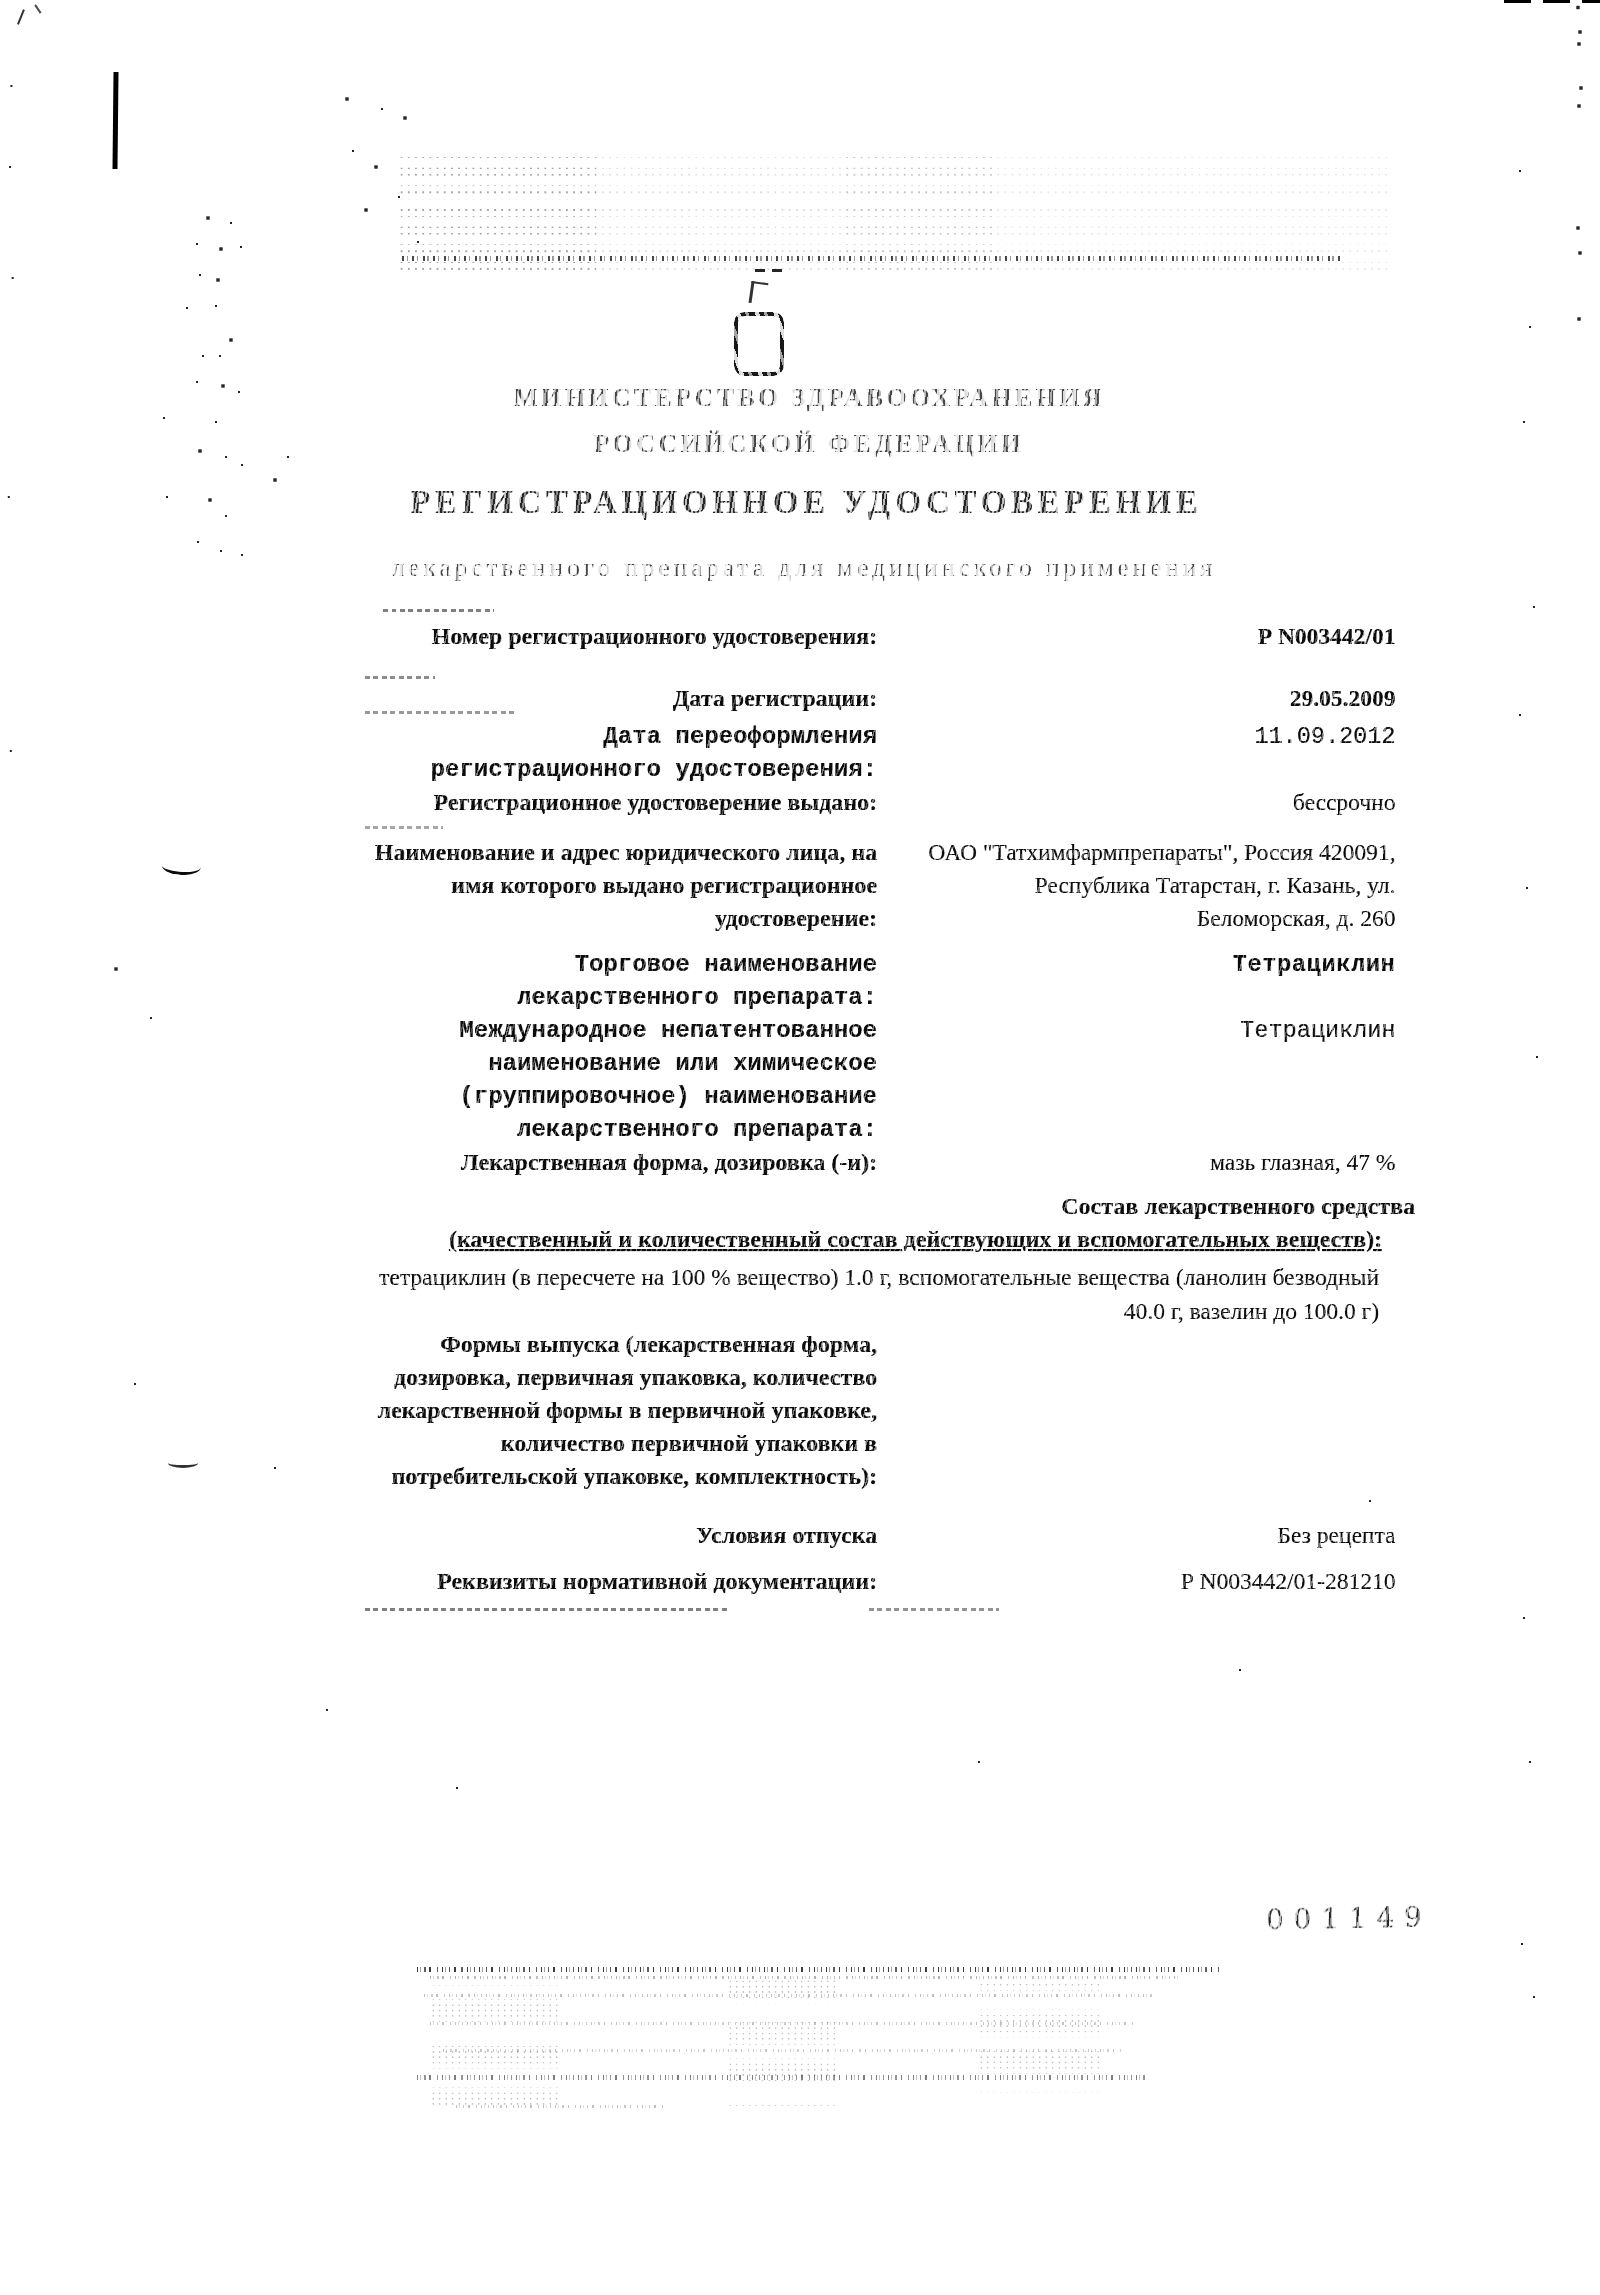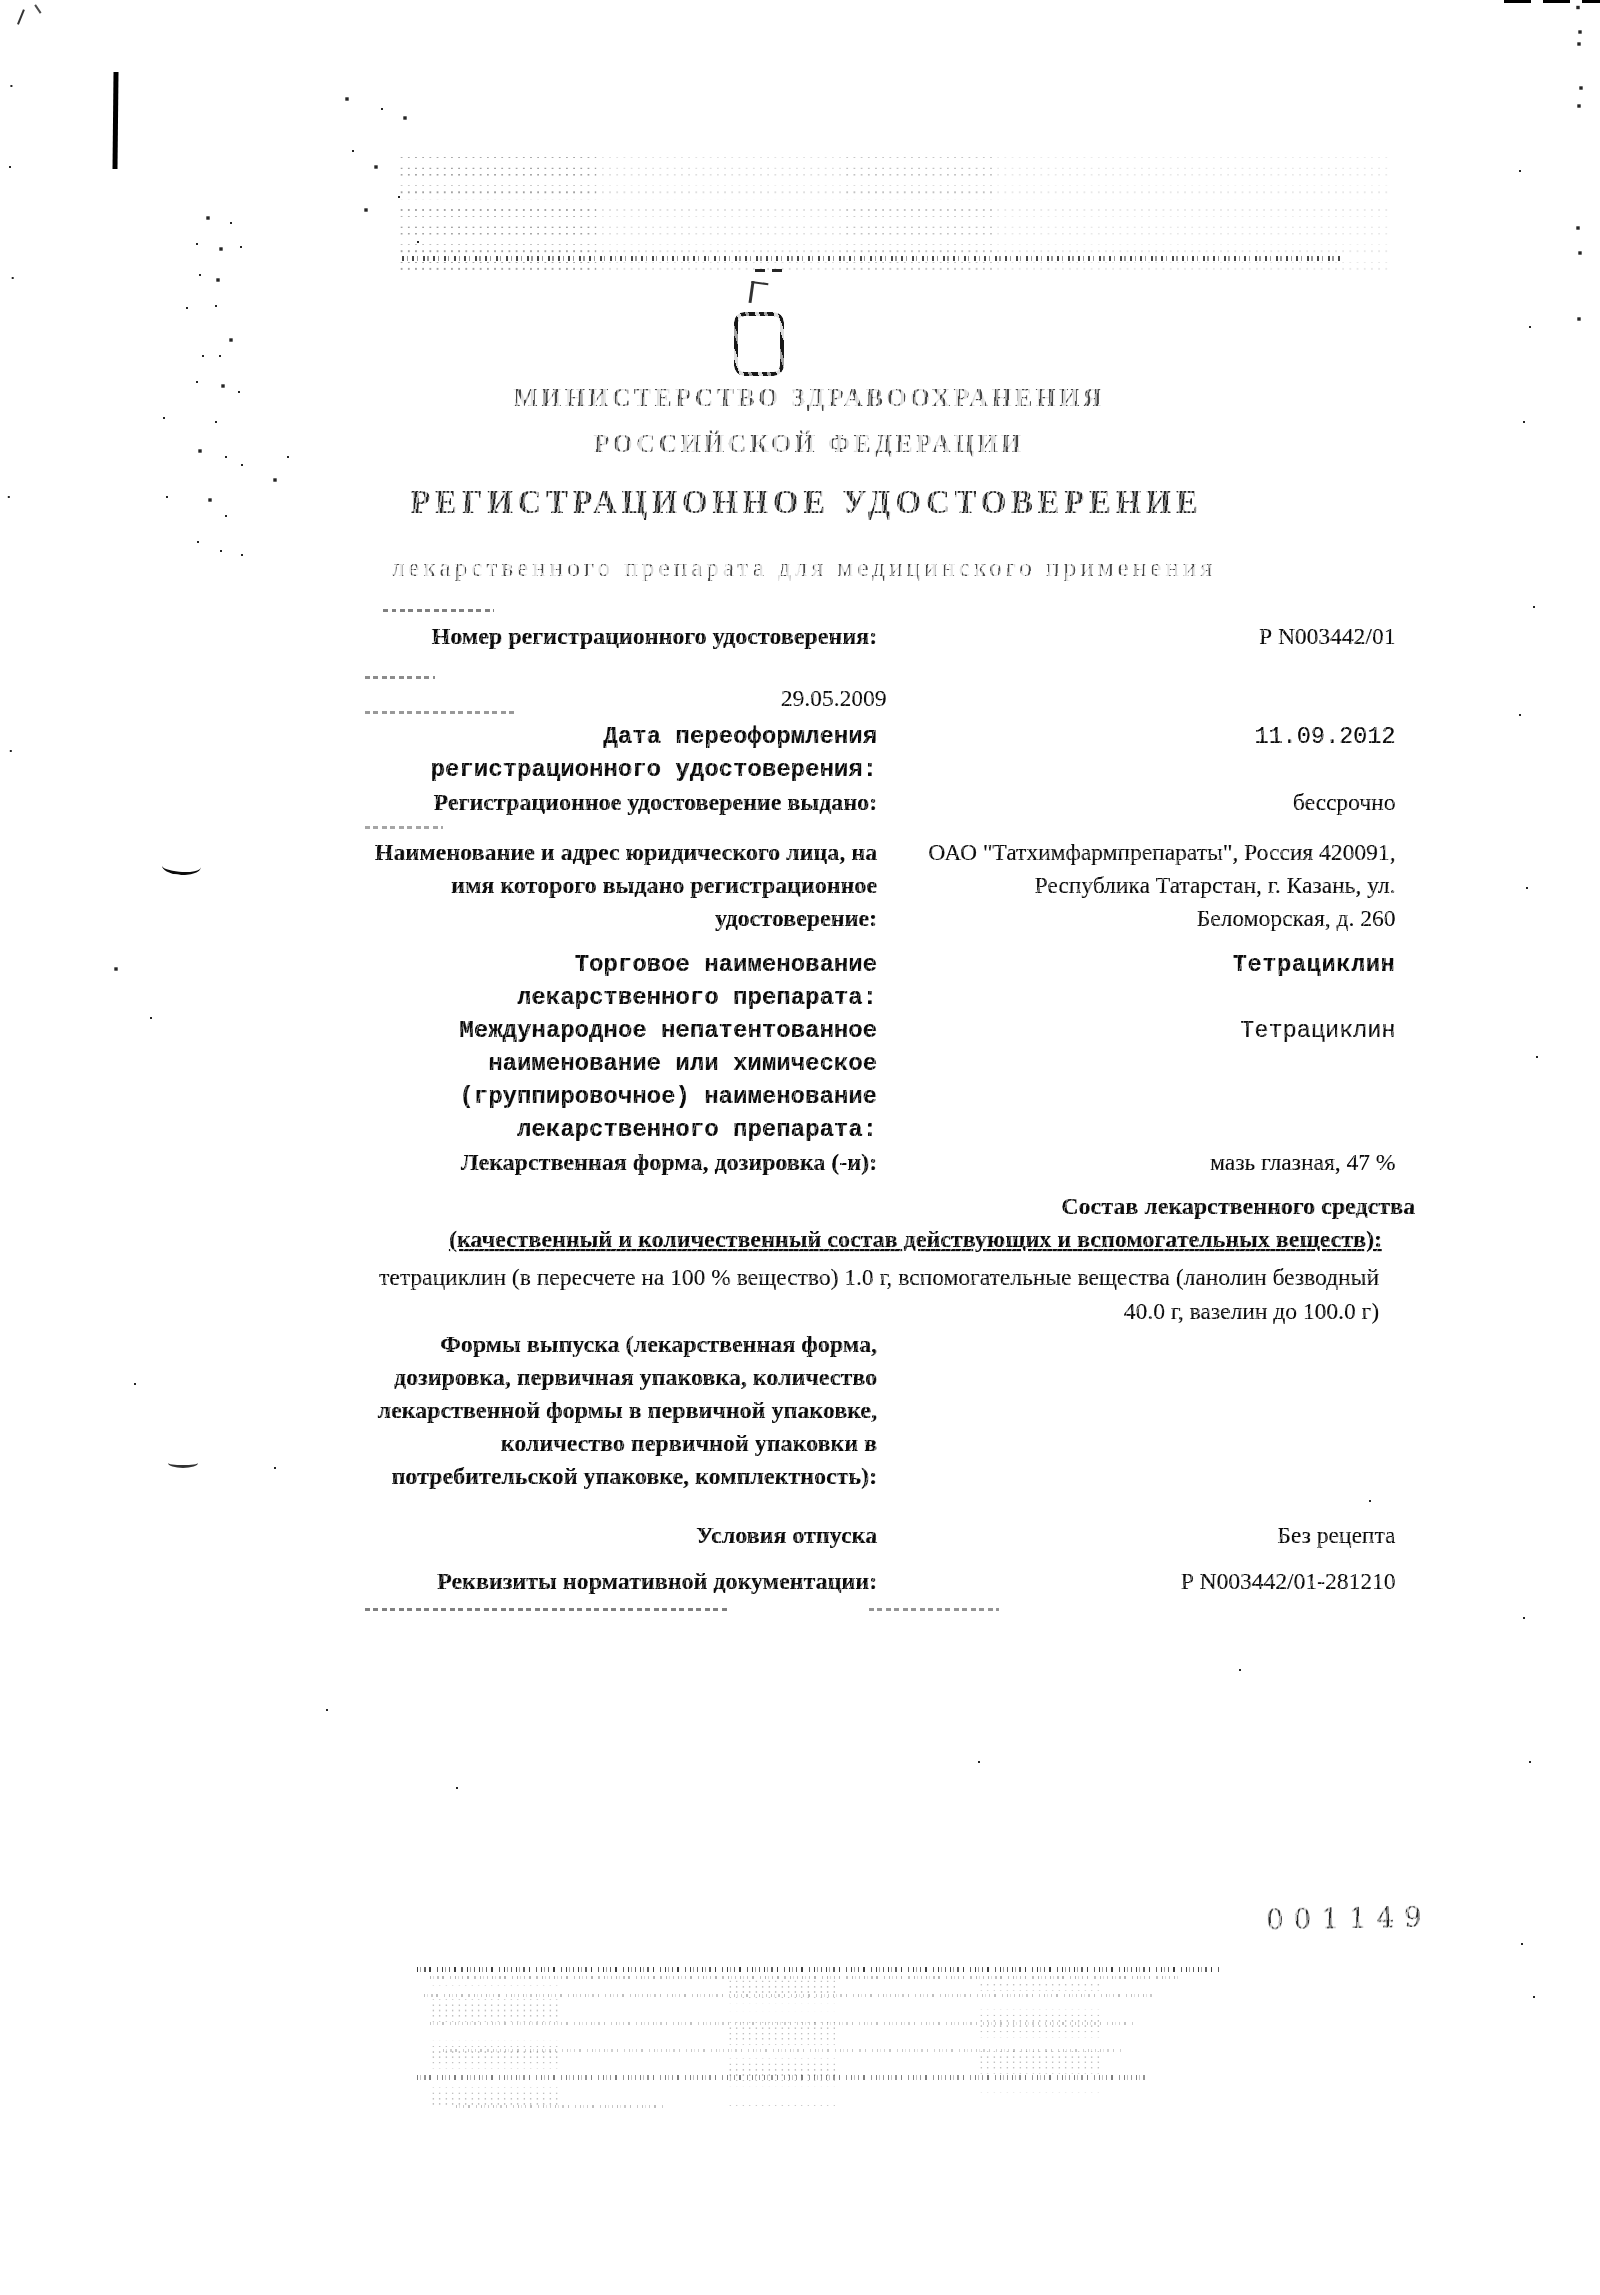--- a/index.html
+++ b/index.html
@@ -58,21 +58,21 @@
 
   
   .fields{ position:absolute; left:365px; top:606px; width:1050px; padding-top:14.3px; }
   .row{ display:grid; grid-template-columns:541px 1fr; align-items:start; }
   .row .label{ font-weight:bold; font-size:24px; line-height:33px; padding-right:29px; }
   .row .value{ font-size:23.5px; line-height:33px; padding-right:19.6px; }
   .mb-lg{ margin-bottom:29px; }
   .mb-md{ margin-bottom:17px; }
   .mb-sm{ margin-bottom:5.2px; }
   .mb-xs{ margin-bottom:0;font-family:Liberation Mono, monospace; }
-  .val-bold{ font-weight:normal; }
+  .val-bold{ font-weight:bold; }
   .val-shift{ padding-left:171px; }
   .val-trade{ font-weight:bold; font-size:26px; padding-left:163px; letter-spacing:0.7px; }
 
   .comp{ margin-top:10.4px; }
   .comp .c-head{ font-weight:bold; font-size:24px; line-height:33px; }
   .comp .c-sub{ font-weight:bold; font-size:24px; line-height:33px; width:1017px;text-decoration:underline; }
   .comp .c-body{ font-size:23.5px; line-height:34px; width:1014px; margin-top:3.9px; }
 
   
   .stamp-number{ position:absolute; left:1266px; top:1902px;
@@ -194,20 +194,21 @@
   </div>
 
   <div class="fields">
 
     <div class="row mb-lg">
       <div class="label deg">Номер регистрационного удостоверения:</div>
       <div class="value deg val-bold val-shift">Р N003442/01</div>
     </div>
 
     <div class="row mb-sm">
+      <div class="label deg">Дата регистрации:</div>
       <div class="value deg val-bold val-shift">29.05.2009</div>
     </div>
 
     <div class="row mb-xs">
       <div class="label deg">Дата переоформления регистрационного удостоверения:</div>
       <div class="value deg">11.09.2012</div>
     </div>
 
     <div class="row mb-md">
       <div class="label deg">Регистрационное удостоверение выдано:</div>

